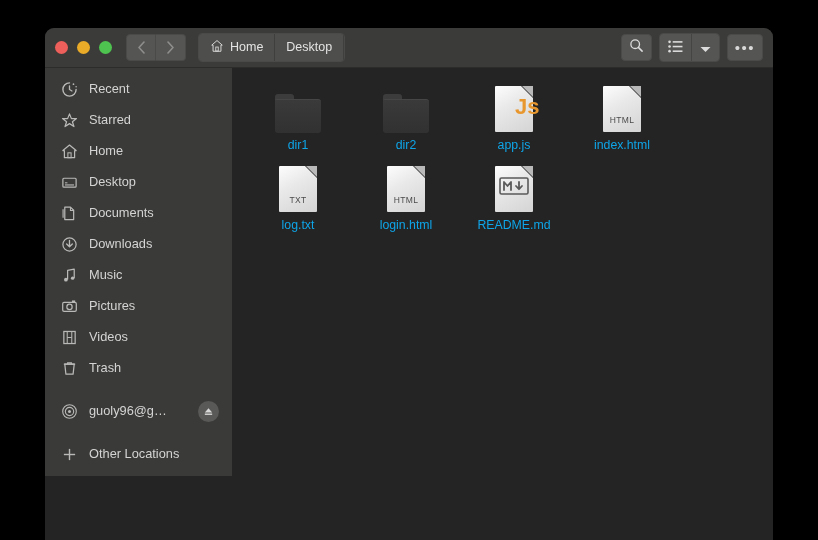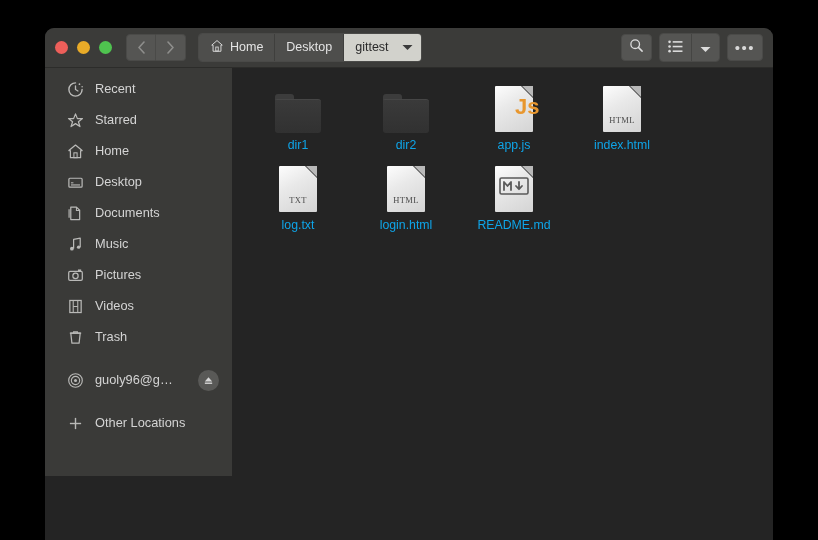--- a/index.html
+++ b/index.html
@@ -148,21 +148,21 @@
     background: #3a3a38;
     padding-top: 6px;
     box-sizing: border-box;
     flex-shrink: 0;
   }
 
   .side-item {
     display: flex;
     align-items: center;
     height: 31px;
-    padding-left: 22px;
+    padding-left: 16px;
     gap: 11px;
     color: #d4d4d4;
     font-size: 12.8px;
     position: relative;
   }
   .side-item .sicon {
     width: 17px;
     height: 17px;
     display: flex;
     align-items: center;
@@ -265,21 +265,21 @@
     border-top: 11px solid #b9b9b9;
   }
   .doc .tag {
     position: absolute;
     left: 0; right: 0;
     bottom: 7px;
     text-align: center;
     font-size: 8.5px;
     color: #4a4a4a;
     letter-spacing: 0.3px;
-    font-family: Liberation Serif, serif;
+    font-family: Liberation Sans, sans-serif;
   }
   .doc .jslogo {
     position: absolute;
     left: 0; right: 0;
     top: 10px;
     text-align: center;
     font-size: 22px;
     font-weight: bold;
     color: #e8972f;
     font-family: "Liberation Sans", sans-serif;
@@ -332,28 +332,20 @@
         <span>
           <svg width="14" height="14" viewBox="0 0 16 16">
             <path d="M8 1.8 L14 7 L12.5 7 L12.5 14 L3.5 14 L3.5 7 L2 7 Z" fill="none" stroke="#dcdcdc" stroke-width="1.1" stroke-linejoin="round"></path>
             <rect x="6.6" y="9.2" width="2.8" height="4.6" fill="none" stroke="#dcdcdc" stroke-width="1"></rect>
           </svg>
         </span>
         <span class="cname">Home</span>
       </div>
       <div class="crumb">
         <span class="cname">Desktop</span>
-      </div>
-      <div class="crumb current">
-        <span class="cname">gittest</span>
-        <span style="margin-left:7px;display:flex">
-          <svg width="11" height="7" viewBox="0 0 11 7">
-              <path d="M0.5 1 L5.5 6 L10.5 1 Z" fill="#3a3a3a"></path>
-            </svg>
-        </span>
       </div>
     </div>
 
     <div class="spacer"></div>
 
     <div class="rightgroup">
       <div class="rbtn">
         <span>
           <svg width="15" height="15" viewBox="0 0 16 16">
             <circle cx="6.6" cy="6.6" r="4.6" fill="none" stroke="#dcdcdc" stroke-width="1.4"></circle>
@@ -438,20 +430,29 @@
         <span class="sicon">
           <svg width="17" height="17" viewBox="0 0 18 18">
             <path d="M4 2.2 L10 2.2 L13.4 5.6 L13.4 15.4 L4 15.4 Z" fill="none" stroke="#b9b9b7" stroke-width="1.3" stroke-linejoin="round"></path>
             <path d="M10 2.2 L10 5.8 L13.4 5.8" fill="none" stroke="#b9b9b7" stroke-width="1.1"></path>
             <path d="M2.2 4.6 L2.2 13.4" fill="none" stroke="#b9b9b7" stroke-width="1.2"></path>
           </svg>
         </span>
         <span class="slabel">Documents</span>
       </div>
 
+      <div class="side-item">
+        <span class="sicon">
+          <svg width="17" height="17" viewBox="0 0 18 18">
+            <circle cx="9" cy="9" r="7" fill="none" stroke="#b9b9b7" stroke-width="1.3"></circle>
+            <path d="M9 4.6 L9 11.2 M6 8.4 L9 11.4 L12 8.4" fill="none" stroke="#b9b9b7" stroke-width="1.4" stroke-linecap="round" stroke-linejoin="round"></path>
+          </svg>
+        </span>
+        <span class="slabel">Downloads</span>
+      </div>
 
       <div class="side-item">
         <span class="sicon">
           <svg width="17" height="17" viewBox="0 0 18 18">
             <path d="M7 13.2 L7 3.6 L14 2.2 L14 11.6" fill="none" stroke="#b9b9b7" stroke-width="1.3" stroke-linejoin="round"></path>
             <circle cx="5.2" cy="13.4" r="2" fill="#b9b9b7"></circle>
             <circle cx="12.3" cy="11.8" r="1.8" fill="#b9b9b7"></circle>
           </svg>
         </span>
         <span class="slabel">Music</span>

